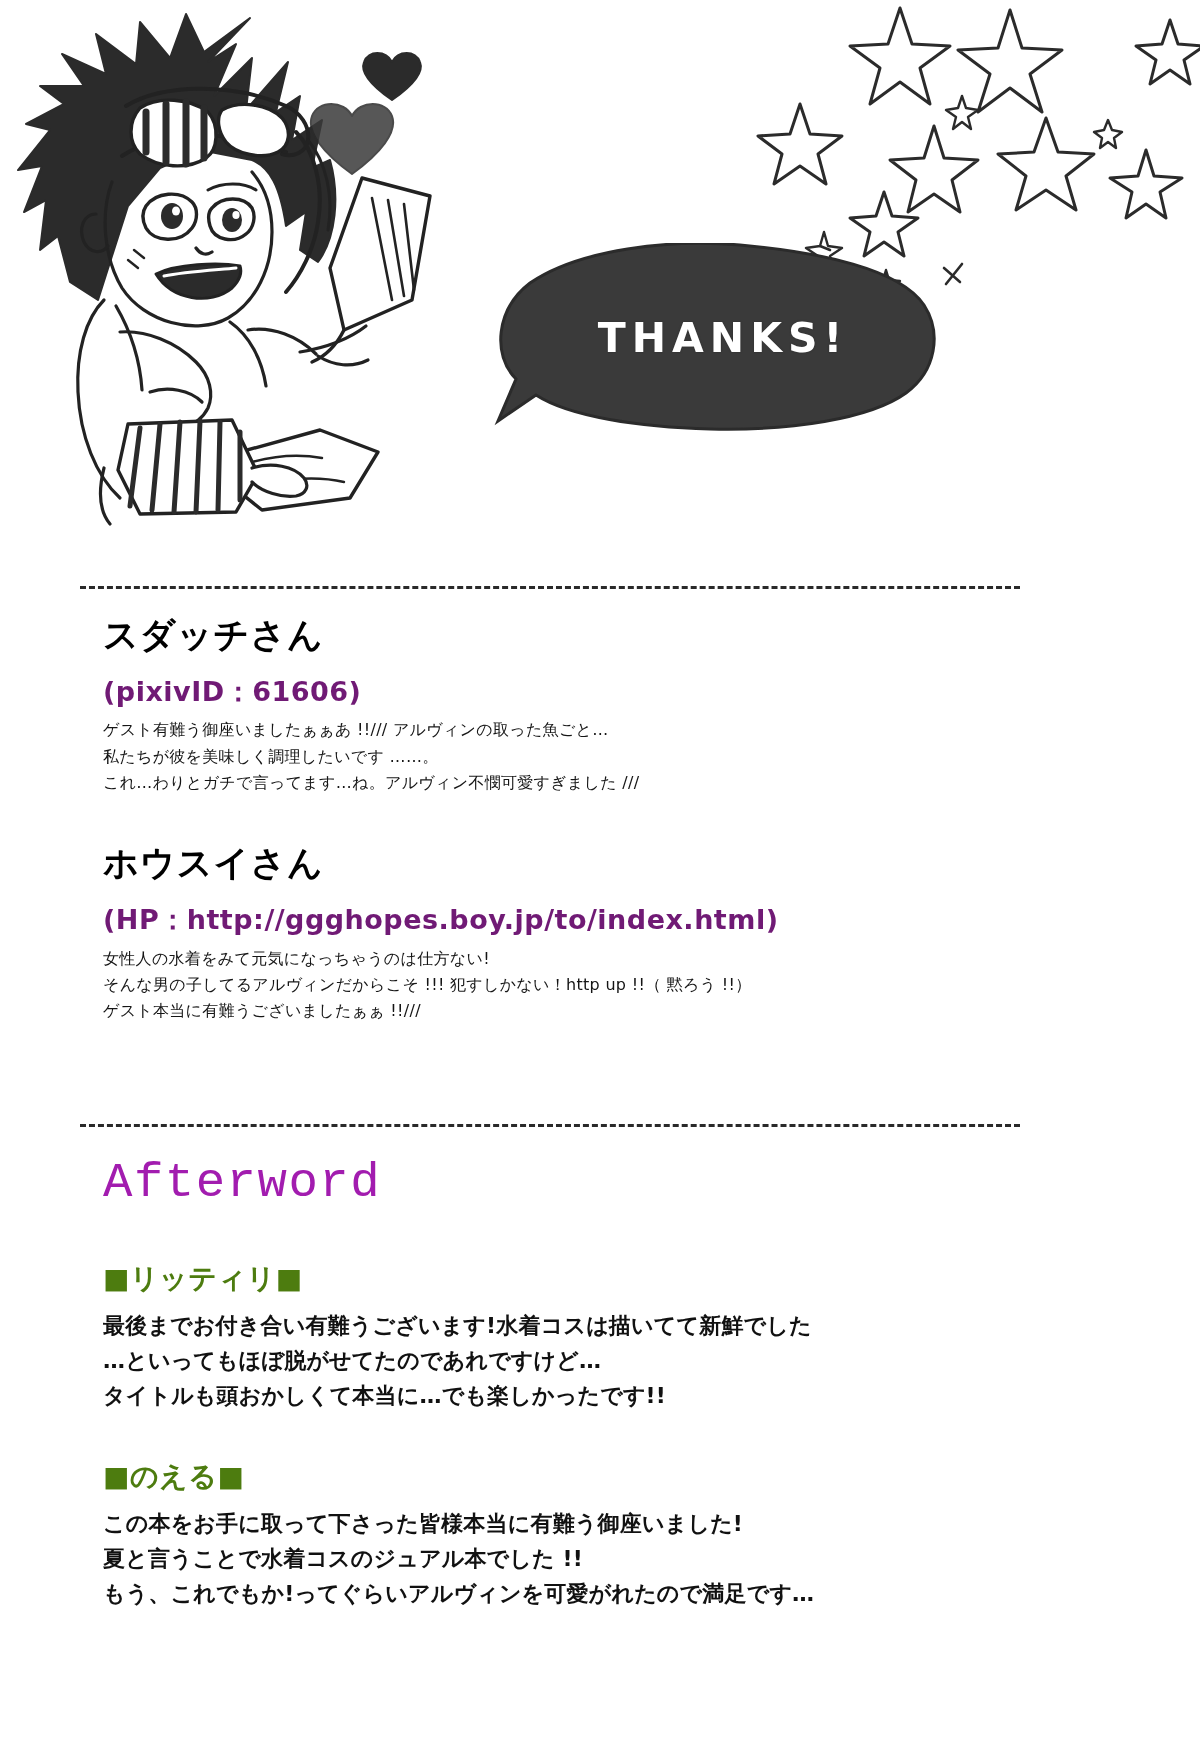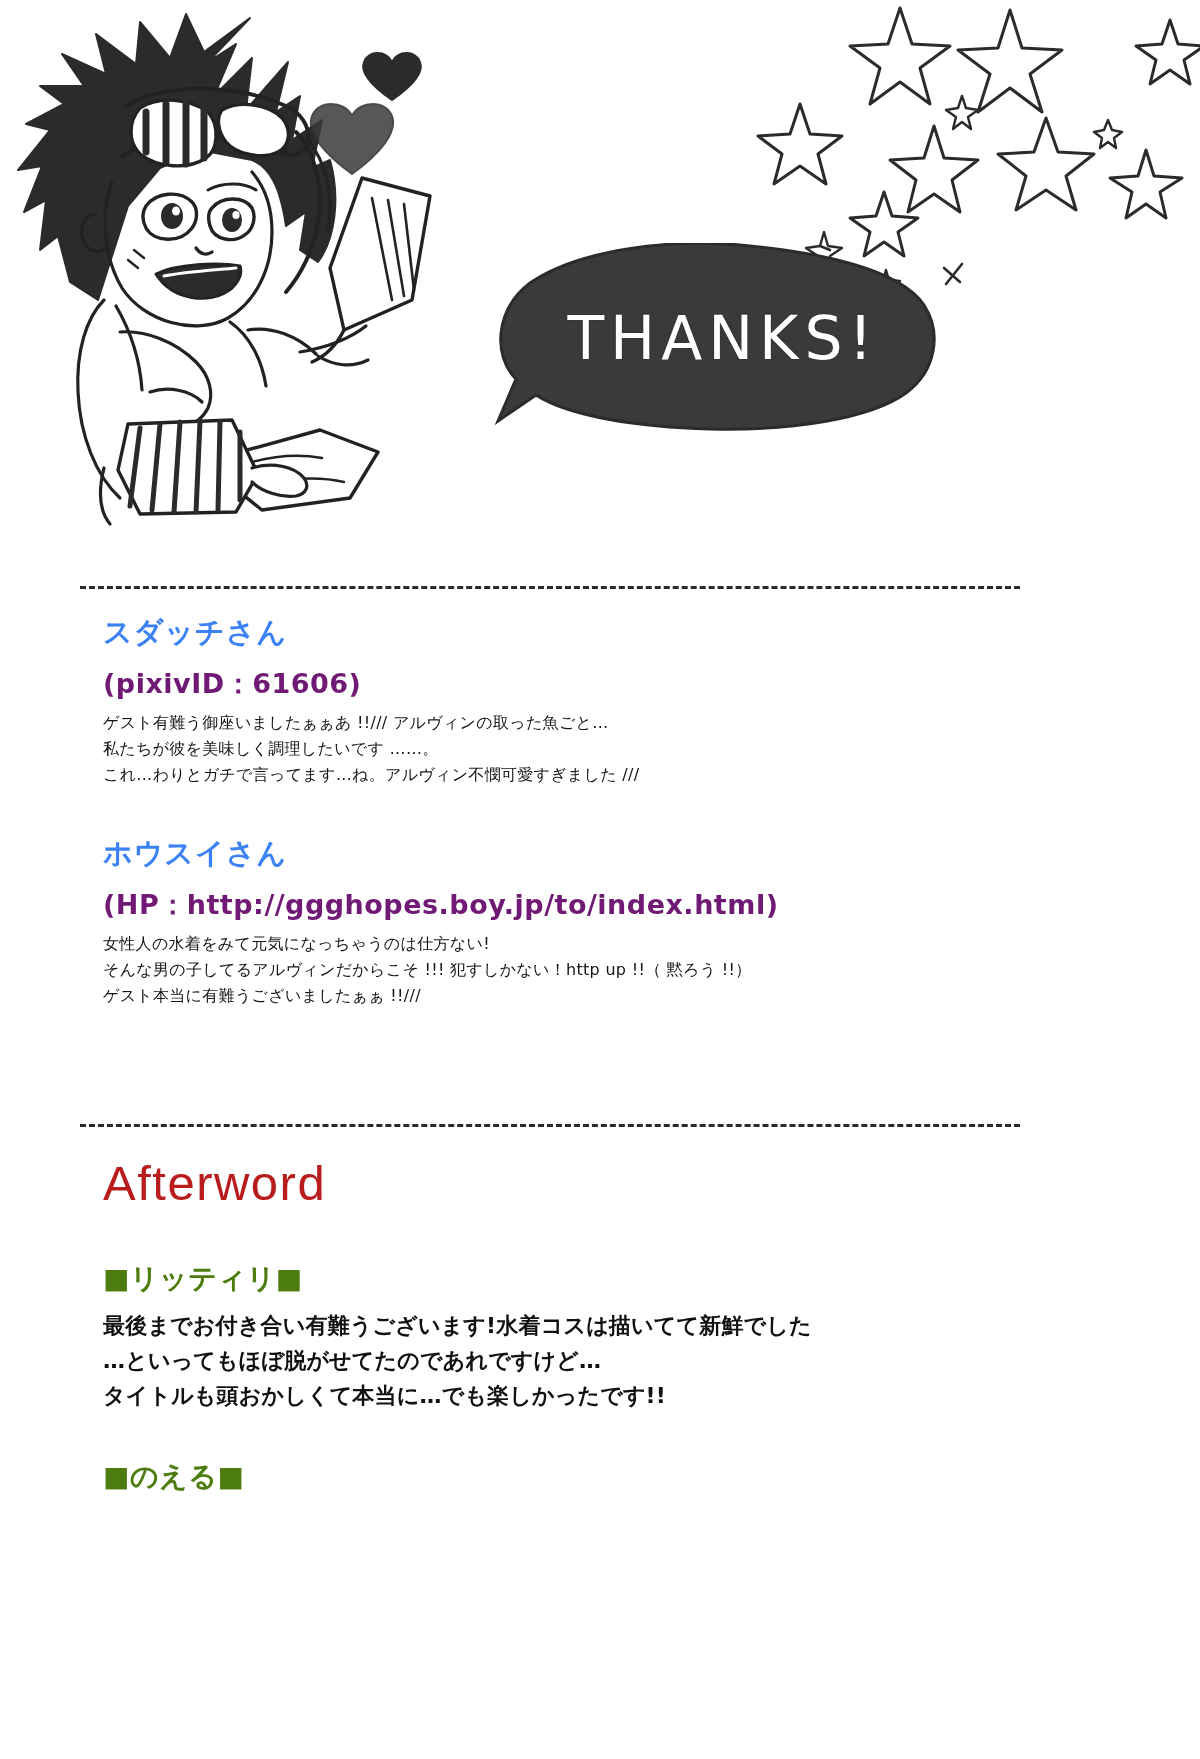--- a/index.html
+++ b/index.html
@@ -47,22 +47,22 @@
     position: absolute;
     left: 0;
     top: 0;
     width: 450px;
     height: 190px;
     display: flex;
     align-items: center;
     justify-content: center;
     color: #ffffff;
     font-family: "DejaVu Sans", sans-serif;
-    font-weight: normal;
-    font-size: 60px;
+    font-weight: bold;
+    font-size: 41px;
     letter-spacing: 6px;
     text-shadow: 0 0 2px #2b2b2b;
     padding-left: 16px;
     box-sizing: border-box;
   }
 
   
   .divider {
     position: absolute;
     left: 80px;
@@ -77,24 +77,24 @@
   .credits {
     position: absolute;
     left: 103px;
     top: 614px;
     width: 900px;
   }
   .credit-block { margin-bottom: 46px; }
   .credit-name {
     font-family: "DejaVu Sans", sans-serif;
     font-weight: bold;
-    font-size: 29px;
+    font-size: 35px;
     letter-spacing: 1px;
     line-height: 1.25;
-    color: #3b82f6;
+    color: #000000;
   }
   .credit-sub {
     font-family: "DejaVu Sans", sans-serif;
     font-weight: bold;
     font-size: 27px;
     letter-spacing: 0.5px;
     line-height: 1.35;
     margin-top: 16px;
     color: #701a75;
   }
@@ -107,24 +107,24 @@
     line-height: 1.65;
     letter-spacing: 0.3px;
     color: #151515;
   }
 
   
   .afterword-title {
     position: absolute;
     left: 103px;
     top: 1155px;
-    font-family: Liberation Sans, sans-serif;
+    font-family: Liberation Mono, monospace;
     font-size: 49px;
     letter-spacing: 1.5px;
-    color: #b91c1c;
+    color: #a21caf;
   }
 
   .afterword-body {
     position: absolute;
     left: 103px;
     top: 1260px;
     width: 930px;
   }
   .section { margin-bottom: 44px; }
   .section-head {
@@ -325,17 +325,22 @@
       <div class="section-head">■リッティリ■</div>
       <div class="section-lines">
         <div>最後までお付き合い有難うございます!水着コスは描いてて新鮮でした</div>
         <div>…といってもほぼ脱がせてたのであれですけど…</div>
         <div>タイトルも頭おかしくて本当に…でも楽しかったです!!</div>
       </div>
     </div>
 
     <div class="section">
       <div class="section-head">■のえる■</div>
+      <div class="section-lines">
+        <div>この本をお手に取って下さった皆様本当に有難う御座いました!</div>
+        <div>夏と言うことで水着コスのジュアル本でした !!</div>
+        <div>もう、これでもか!ってぐらいアルヴィンを可愛がれたので満足です…</div>
+      </div>
     </div>
 
   </div>
 
 </div>
 
 </body></html>

